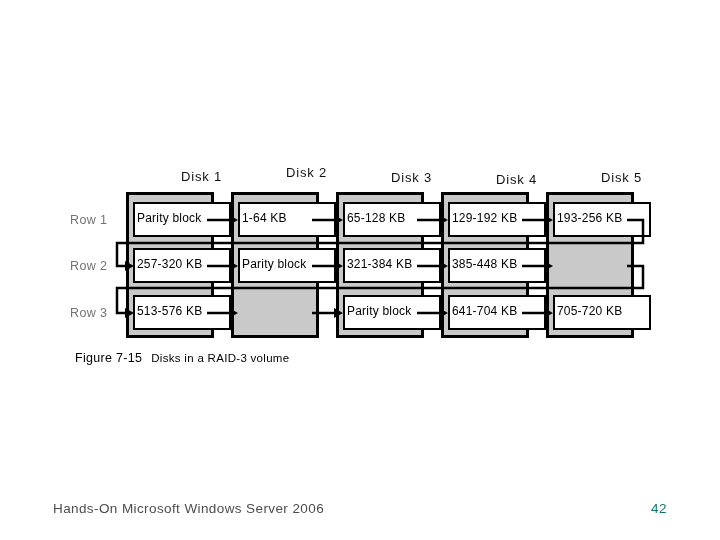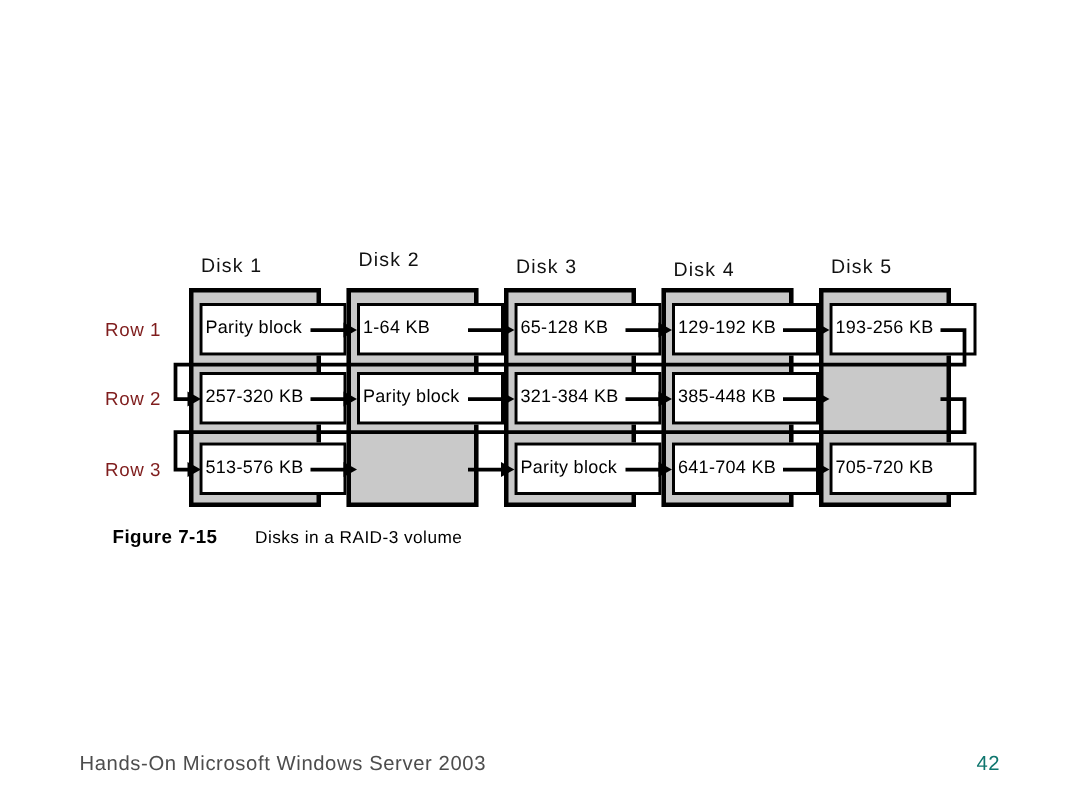--- a/index.html
+++ b/index.html
@@ -2,32 +2,32 @@
 <html style="--disk-fill: #c9c9c9; --line: #000000;"><head>
 <meta charset="utf-8">
 <style>
   html,body{margin:0;padding:0;background:#fff;}
   .slide{
     position:relative;width:720px;height:540px;background:#fff;overflow:hidden;
     font-family:"Liberation Sans",sans-serif;color:#000;
   }
   
   .disk-label{
-    position:absolute;width:88px;text-align:left;
+    position:absolute;width:88px;text-align:right;
     font-size:13px;letter-spacing:.8px;line-height:15px;color:#111;
   }
   .disk-label:nth-of-type(1){left:134px;top:169px}
   .disk-label:nth-of-type(2){left:239px;top:165px}
   .disk-label:nth-of-type(3){left:344px;top:170px}
   .disk-label:nth-of-type(4){left:449px;top:172px}
   .disk-label:nth-of-type(5){left:554px;top:170px}
 
   .row-label{
     position:absolute;left:70px;width:42px;
-    font-size:12.5px;letter-spacing:.4px;line-height:15px;color:#7f1d1d;
+    font-size:12.5px;letter-spacing:.4px;line-height:15px;color:#737373;
   }
   .row-label.r1{top:213px}
   .row-label.r2{top:259px}
   .row-label.r3{top:306px}
 
   .disk-col{
     position:absolute;top:192px;width:88px;height:146px;
     background:var(--disk-fill,#c9c9c9);
     border:3px solid var(--line,#000);box-sizing:border-box;
   }
@@ -46,21 +46,21 @@
   .cell.r1{top:7px}
   .cell.r2{top:53px}
   .cell.r3{top:100px}
 
   #connector-svg{position:absolute;left:0;top:0;pointer-events:none;}
   .cline{fill:none;stroke:var(--line,#000);stroke-width:2.5;stroke-linejoin:miter;}
   .chead{fill:var(--line,#000);stroke:none;}
 
   
   .caption{position:absolute;left:75px;top:351px;display:flex;align-items:baseline;}
-  .caption-label{font-weight:bold;font-size:12.5px;letter-spacing:.3px;margin-right:25px;}
+  .caption-label{font-weight:normal;font-size:12.5px;letter-spacing:.3px;margin-right:9px;}
   .caption-text{font-size:11.5px;letter-spacing:.3px;}
 
   
   .footer-left{
     position:absolute;left:53px;top:501px;
     font-size:13.5px;letter-spacing:.4px;color:#4d4d4d;
   }
   .footer-page{
     position:absolute;left:651px;top:501px;
     font-size:13.5px;letter-spacing:.4px;color:#0f766e;
@@ -134,16 +134,16 @@
       <polygon points="134,266 125,261 125,271" class="chead"></polygon>
       <path d="M627 266 H643 V288 H117 V313 H126" class="cline"></path>
       <polygon points="134,313 125,308 125,318" class="chead"></polygon>
     </svg>
 
   <div class="caption">
     <span class="caption-label">Figure 7-15</span>
     <span class="caption-text">Disks in a RAID-3 volume</span>
   </div>
 
-  <div class="footer-left">Hands-On Microsoft Windows Server 2003</div>
+  <div class="footer-left">Hands-On Microsoft Windows Server 2006</div>
   <div class="footer-page">42</div>
 
 </div>
 
 </body></html>

